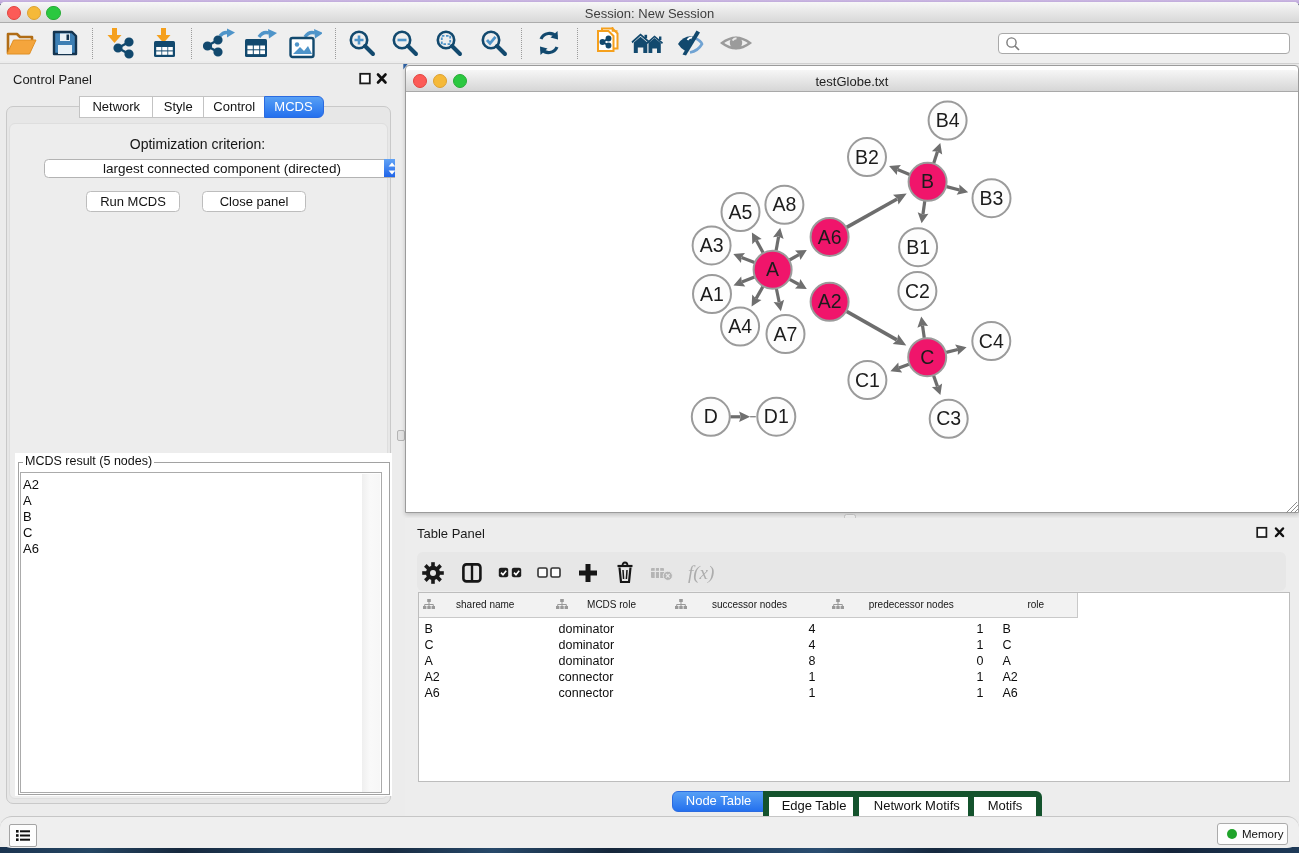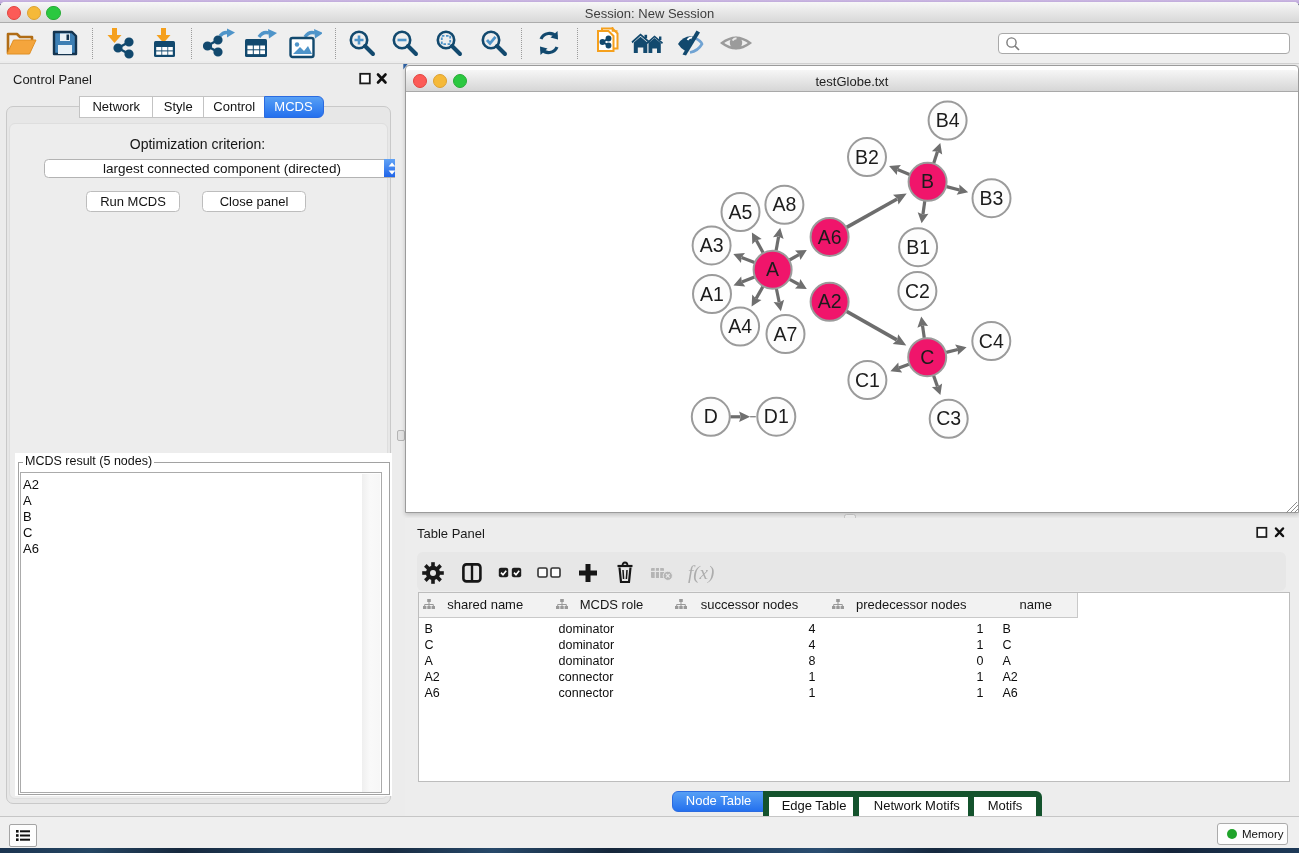--- a/index.html
+++ b/index.html
@@ -60,30 +60,30 @@
 #ntl-y{left:26.7px;background:#f5b939;border:0.5px solid #dda131;}
 #ntl-g{left:46.6px;background:#2bc840;border:0.5px solid #27ab36;}
 #nw-title{position:absolute;top:3.6px;left:0;width:100%;text-align:center;font-size:13px;color:#1f1f1f;}
 #graphwrap{position:absolute;left:0;top:20px;width:890px;height:425px;overflow:hidden;}
 
 #tpanel{position:absolute;left:405px;top:516px;width:894px;height:297.5px;background:#ededed;}
 #tp-title{position:absolute;left:12px;top:8px;font-size:13px;color:#1b1b1b;}
 #tp-toolbar{position:absolute;left:12px;top:34px;width:869px;height:39px;background:#e7e7e7;border-radius:6px;}
 #ttable{position:absolute;left:12.5px;top:74px;width:870px;height:188px;background:#fff;border:1px solid #bdbdbd;}
 .thcell{position:absolute;top:0;height:24px;background:#f2f2f2;border-right:1px solid #c9c9c9;
- border-bottom:1px solid #c9c9c9;font-size:13px;color:#161616;text-align:center;line-height:24px;}
+ border-bottom:1px solid #c9c9c9;font-size:10px;color:#161616;text-align:center;line-height:24px;}
 .trow{position:absolute;font-size:12.5px;color:#0d0d0d;height:16px;line-height:16px;}
 .num{text-align:right;}
 
 .btab{position:absolute;top:273.3px;height:18.5px;background:#fff;border:6px solid #14532d;
  font-size:13px;color:#111;text-align:center;line-height:18.5px;}
 #btab-node{background:linear-gradient(#57a0f5,#2470ee);color:#fff;border:1px solid #2b6be0;border-radius:6px 0 0 6px;}
 #btab-motifs{border-radius:0 6px 6px 0;}
 
-#statusbar{position:absolute;left:0;top:813.5px;width:1299px;height:31px;background:#efefef;border-top:1px solid #c6c6c6;}
+#statusbar{position:absolute;left:0;top:813.5px;width:1299px;height:31px;background:#efefef;border-top:1px solid #c6c6c6;border-radius:12px;}
 #sb-btn{position:absolute;left:9px;top:7.5px;width:26px;height:21px;background:#fdfdfd;border:1px solid #a4a4a4;border-radius:2px;}
 #mem-btn{position:absolute;left:1217px;top:6.5px;width:69px;height:20px;background:#fdfdfd;border:1px solid #ababab;border-radius:3px;}
 #mem-dot{position:absolute;left:9px;top:5px;width:10px;height:10px;border-radius:50%;background:#1fa32a;}
 #mem-txt{position:absolute;left:24px;top:3.5px;font-size:11.5px;color:#111;}
 svg{display:block;}
 .abs{position:absolute;}
 </style>
 </head>
 <body>
 <div id="deskTop"></div>
@@ -474,21 +474,21 @@
             <g fill="#999">
               <rect x="4.2" y="0" width="3.6" height="3"></rect>
               <rect x="0" y="7" width="3.4" height="3"></rect>
               <rect x="4.3" y="7" width="3.4" height="3"></rect>
               <rect x="8.6" y="7" width="3.4" height="3"></rect>
             </g>
             <g stroke="#999" stroke-width="1">
               <path d="M6 3 V5.5 M1.7 7 V5.5 H10.3 V7 M6 5.5 V7" fill="none"></path>
             </g>
           </svg>predecessor nodes</div>
-        <div class="thcell" style="left:576.0px;width:82.5px">name</div>
+        <div class="thcell" style="left:576.0px;width:82.5px">role</div>
         <div class="trow" style="left:6px;top:27.5px;width:120px">B</div>
         <div class="trow" style="left:140px;top:27.5px;width:110px">dominator</div>
         <div class="trow num" style="left:252px;top:27.5px;width:145px">4</div>
         <div class="trow num" style="left:410px;top:27.5px;width:155px">1</div>
         <div class="trow" style="left:584px;top:27.5px;width:80px">B</div>
         <div class="trow" style="left:6px;top:43.5px;width:120px">C</div>
         <div class="trow" style="left:140px;top:43.5px;width:110px">dominator</div>
         <div class="trow num" style="left:252px;top:43.5px;width:145px">4</div>
         <div class="trow num" style="left:410px;top:43.5px;width:155px">1</div>
         <div class="trow" style="left:584px;top:43.5px;width:80px">C</div>

